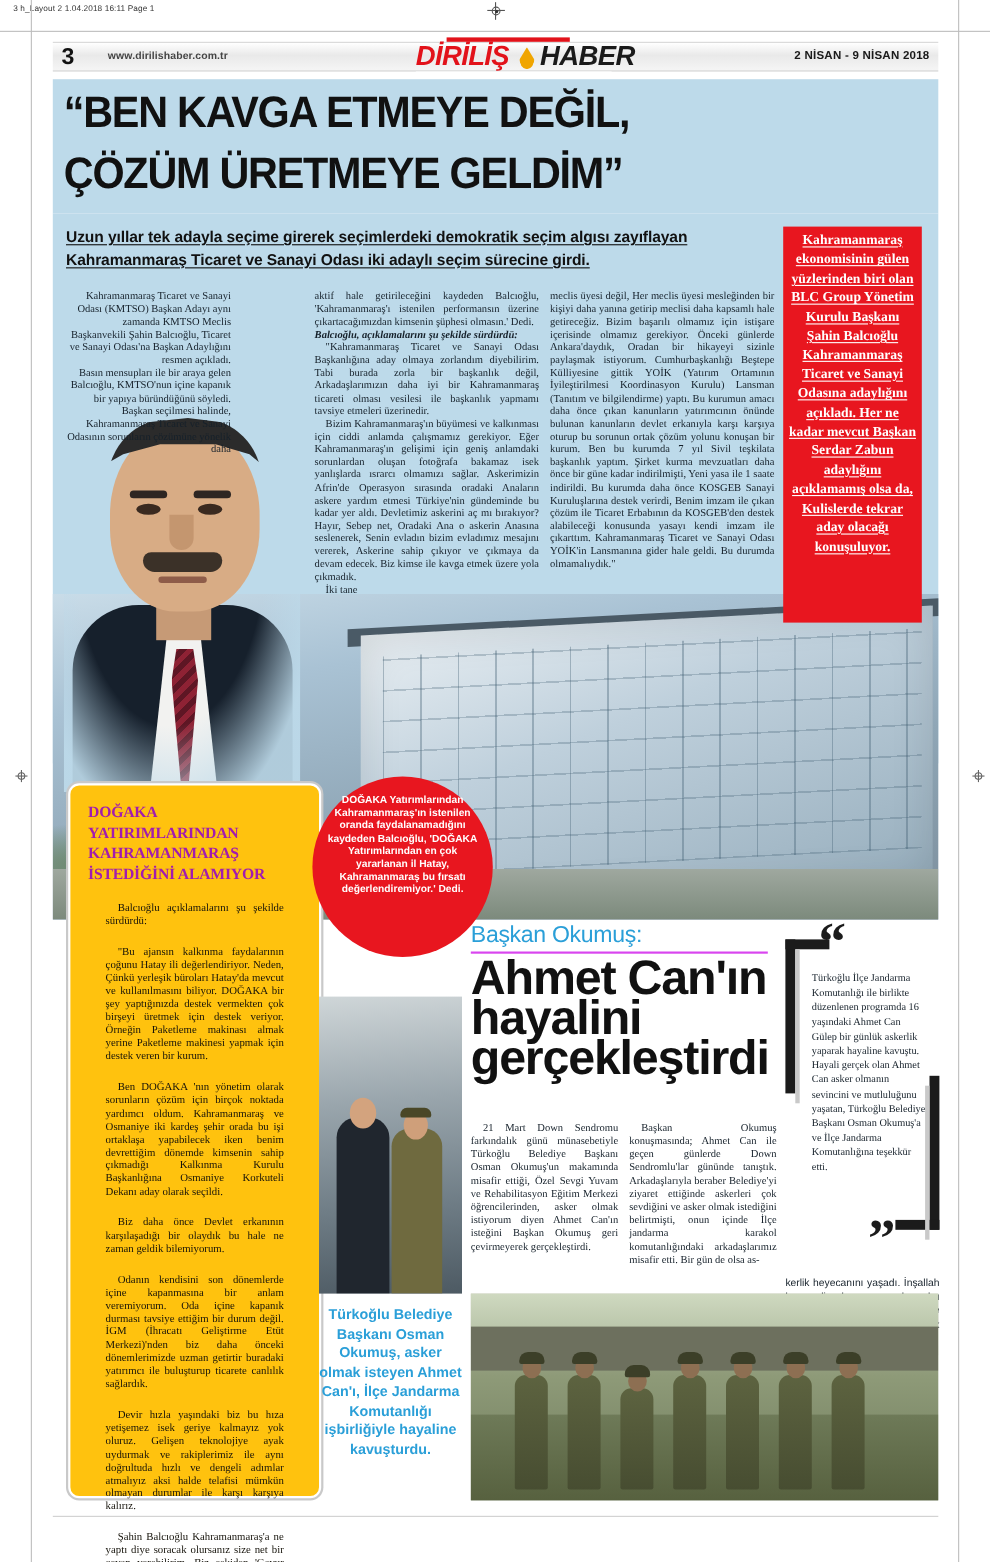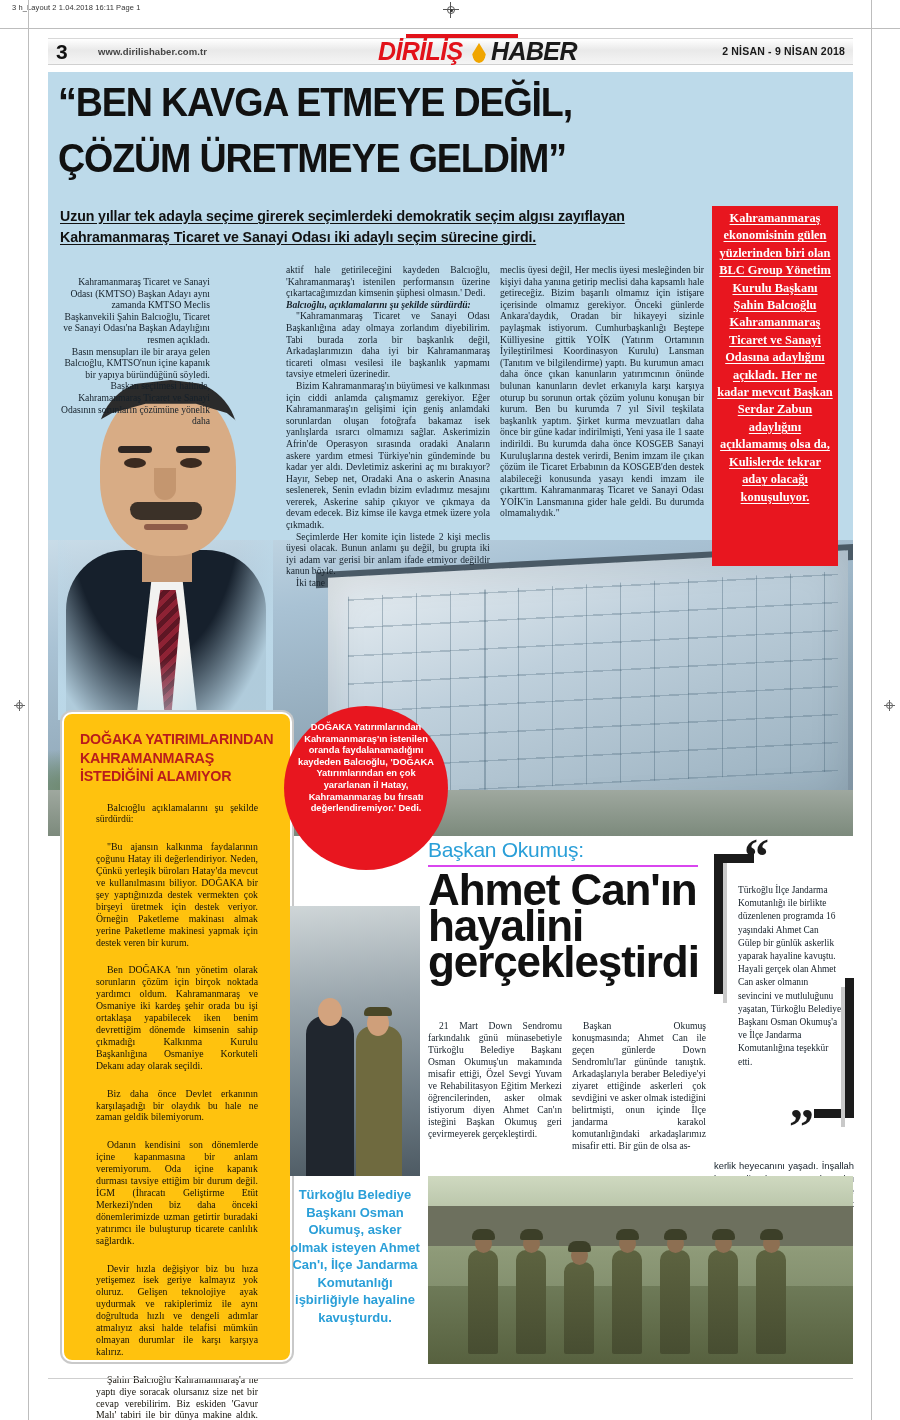--- a/index.html
+++ b/index.html
@@ -208,21 +208,21 @@
   
   .col {
     position: absolute;
     font-family: "Liberation Serif", serif;
     font-size: 9.6px; line-height: 11.6px;
     color: #15202a; text-align: justify;
   }
   .col p { margin: 0 0 0 0; text-indent: 10px; }
   .col p.noind { text-indent: 0; }
   .col p.bolditalic { font-weight: bold; font-style: italic; text-indent: 0; }
-  .col-1 { left: 60px; top: 276px; width: 150px; text-align: right; }
+  .col-1 { left: 60px; top: 264px; width: 150px; text-align: right; }
   .col-1 p { text-indent: 0; text-align: right; }
   .col-2 { left: 286px; top: 264px; width: 204px; }
   .col-3 { left: 500px; top: 264px; width: 204px; }
 
   
   .red-rail {
     position: absolute; left: 712px; top: 206px; width: 126px; height: 360px;
     background: #e8161f;
     font-family: "Liberation Serif", serif;
     font-weight: bold; font-size: 12.4px; line-height: 17.4px;
@@ -234,23 +234,23 @@
   
   .yellow-box {
     position: absolute; left: 62px; top: 712px; width: 230px; height: 650px;
     background: #ffc20e;
     border: 2px solid #ffffff;
     border-radius: 10px;
     box-shadow: 0 0 0 2px #c9c9c9;
     padding: 16px 16px 8px 16px;
   }
   .yellow-title {
-    font-family: Liberation Sans, sans-serif;
+    font-family: Liberation Serif, serif;
     font-weight: bold; font-size: 14.3px; line-height: 18.5px;
-    color: #b91c1c; letter-spacing: -.2px; margin-bottom: 12px;
+    color: #a21caf; letter-spacing: -.2px; margin-bottom: 12px;
   }
   .yellow-body {
     font-family: "Liberation Serif", serif;
     font-size: 9.8px; line-height: 11.9px; color: #15120a; text-align: justify;
   }
   .yellow-body p { text-indent: 11px; margin: 16px; }
 
   
   .red-circle {
     position: absolute; left: 284px; top: 706px; width: 164px; height: 164px;
@@ -457,39 +457,38 @@
     <p>Kahramanmaraş Ticaret ve Sanayi Odası (KMTSO) Başkan Adayı aynı zamanda KMTSO Meclis Başkanvekili Şahin Balcıoğlu, Ticaret ve Sanayi Odası'na Başkan Adaylığını resmen açıkladı.</p>
     <p>Basın mensupları ile bir araya gelen Balcıoğlu, KMTSO'nun  içine kapanık bir yapıya büründüğünü söyledi.</p>
     <p>Başkan seçilmesi halinde, Kahramanmaraş Ticaret ve Sanayi Odasının sorunların çözümüne yönelik daha</p>
   </div>
 
   <div class="col col-2">
     <p class="noind">aktif hale getirileceğini kaydeden Balcıoğlu, 'Kahramanmaraş'ı istenilen performansın üzerine çıkartacağımızdan kimsenin şüphesi olmasın.' Dedi.</p>
     <p class="bolditalic">Balcıoğlu, açıklamalarını şu şekilde sürdürdü:</p>
     <p>"Kahramanmaraş Ticaret ve Sanayi Odası Başkanlığına aday olmaya zorlandım diyebilirim. Tabi burada zorla bir başkanlık değil, Arkadaşlarımızın daha iyi bir Kahramanmaraş ticareti olması vesilesi ile başkanlık yapmamı tavsiye etmeleri üzerinedir.</p>
     <p>Bizim Kahramanmaraş'ın büyümesi ve kalkınması için ciddi anlamda çalışmamız gerekiyor. Eğer Kahramanmaraş'ın gelişimi için geniş anlamdaki sorunlardan oluşan fotoğrafa bakamaz isek yanlışlarda ısrarcı olmamızı sağlar. Askerimizin Afrin'de Operasyon sırasında oradaki Anaların askere yardım etmesi Türkiye'nin gündeminde bu kadar yer aldı. Devletimiz askerini aç mı bırakıyor? Hayır, Sebep net, Oradaki Ana o askerin Anasına seslenerek, Senin evladın bizim evladımız mesajını vererek, Askerine sahip çıkıyor ve çıkmaya da devam edecek. Biz kimse ile kavga etmek üzere yola  çıkmadık.</p>
-    <p>Seçimlerde Her komite için listede 2 kişi meclis üyesi olacak. Bunun anlamı şu değil, bu grupta iki iyi adam var gerisi bir anlam ifade etmiyor değildir kanun böyle.</p>
     <p>İki tane</p>
   </div>
 
   <div class="col col-3">
     <p class="noind">meclis üyesi değil, Her meclis üyesi mesleğinden bir kişiyi daha yanına getirip meclisi daha kapsamlı hale getireceğiz. Bizim başarılı olmamız için istişare içerisinde olmamız gerekiyor. Önceki günlerde Ankara'daydık, Oradan bir hikayeyi sizinle paylaşmak istiyorum. Cumhurbaşkanlığı Beştepe Külliyesine gittik YOİK (Yatırım Ortamının İyileştirilmesi Koordinasyon Kurulu) Lansman (Tanıtım ve bilgilendirme) yaptı. Bu kurumun amacı daha önce çıkan kanunların yatırımcının önünde bulunan kanunların devlet erkanıyla karşı karşıya oturup bu sorunun ortak çözüm yolunu konuşan bir kurum. Ben bu kurumda 7 yıl Sivil teşkilata başkanlık yaptım.  Şirket kurma mevzuatları daha önce bir güne kadar indirilmişti, Yeni yasa ile 1 saate indirildi. Bu kurumda daha önce KOSGEB Sanayi Kuruluşlarına destek verirdi, Benim imzam ile çıkan çözüm ile Ticaret Erbabının da KOSGEB'den destek alabileceği konusunda yasayı kendi imzam ile çıkarttım. Kahramanmaraş Ticaret ve Sanayi Odası  YOİK'in Lansmanına gider hale geldi. Bu durumda olmamalıydık."</p>
   </div>
 
   <div class="red-rail">Kahramanmaraş ekonomisinin gülen yüzlerinden biri olan BLC Group Yönetim Kurulu Başkanı Şahin Balcıoğlu Kahramanmaraş Ticaret ve Sanayi Odasına adaylığını açıkladı. Her ne kadar mevcut Başkan Serdar Zabun adaylığını açıklamamış olsa da, Kulislerde tekrar aday olacağı konuşuluyor.</div>
 
   <div class="yellow-box">
     <div class="yellow-title">DOĞAKA YATIRIMLARINDAN KAHRAMANMARAŞ İSTEDİĞİNİ ALAMIYOR</div>
     <div class="yellow-body">
       <p>Balcıoğlu açıklamalarını şu şekilde sürdürdü:</p>
       <p>"Bu ajansın kalkınma faydalarının çoğunu Hatay ili değerlendiriyor. Neden, Çünkü yerleşik büroları Hatay'da mevcut ve kullanılmasını biliyor. DOĞAKA bir şey yaptığınızda destek vermekten çok  birşeyi üretmek için destek veriyor. Örneğin Paketleme makinası almak yerine Paketleme makinesi yapmak için destek veren bir kurum.</p>
       <p>Ben DOĞAKA 'nın yönetim olarak sorunların çözüm için birçok noktada yardımcı oldum. Kahramanmaraş ve Osmaniye iki kardeş şehir orada bu işi ortaklaşa yapabilecek iken benim devrettiğim dönemde kimsenin sahip çıkmadığı Kalkınma Kurulu Başkanlığına Osmaniye Korkuteli Dekanı aday olarak seçildi.</p>
       <p>Biz daha önce Devlet erkanının karşılaşadığı bir olaydık bu hale ne zaman geldik bilemiyorum.</p>
       <p>Odanın kendisini son dönemlerde içine kapanmasına bir anlam veremiyorum. Oda içine kapanık durması tavsiye ettiğim bir durum değil. İGM (İhracatı Geliştirme Etüt Merkezi)'nden biz daha önceki dönemlerimizde uzman getirtir buradaki yatırımcı ile buluşturup ticarete canlılık sağlardık.</p>
-      <p>Devir hızla değişiyor biz bu hıza yetişemez isek geriye kalmayız yok oluruz. Gelişen teknolojiye ayak uydurmak ve rakiplerimiz ile aynı doğrultuda hızlı ve dengeli adımlar atmalıyız aksi halde telafisi mümkün olmayan durumlar ile karşı karşıya kalırız.</p>
+      <p>Devir hızla yaşındaki biz bu hıza yetişemez isek geriye kalmayız yok oluruz. Gelişen teknolojiye ayak uydurmak ve rakiplerimiz ile aynı doğrultuda hızlı ve dengeli adımlar atmalıyız aksi halde telafisi mümkün olmayan durumlar ile karşı karşıya kalırız.</p>
       <p>Şahin Balcıoğlu Kahramanmaraş'a ne yaptı diye soracak olursanız size net bir cevap verebilirim. Biz eskiden 'Gavur Malı' tabiri ile bir dünya makine aldık. Bana soran arkadaşlarıma 'Yatırıma geçin geç kalmayın' diye tavsiyede bulunuyorum. Odamızın açıkladığı ihracat rakamlarına bakılacak olursa her ay yapılan ihracatın yüzde 70 ile 75 i arası örgü kumaştan oluşuyor. Bu ihracata ben sebep oldum. İtalya'ya giden kumaştan gelen maddi gelirin tamamı şehrimizin içerisinde ekonomik döngü haline geliyor ve bundan herkes faydalanıyor.</p>
     </div>
   </div>
 
   <div class="red-circle">DOĞAKA Yatırımlarından Kahramanmaraş'ın istenilen oranda faydalanamadığını kaydeden Balcıoğlu, 'DOĞAKA Yatırımlarından en çok yararlanan il Hatay, Kahramanmaraş bu fırsatı değerlendiremiyor.' Dedi.</div>
 
   <div class="kicker">Başkan Okumuş:</div>
   <div class="headline2">Ahmet Can'ın hayalini gerçekleştirdi</div>
 
   <div class="photo2">

